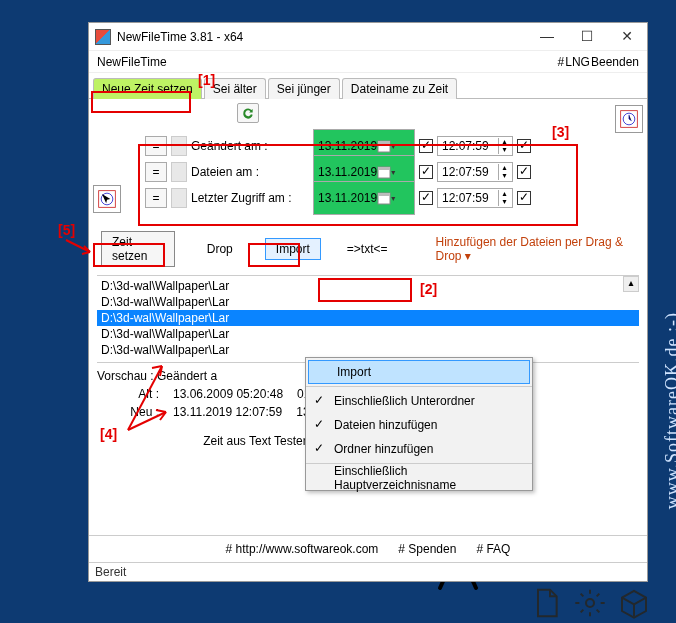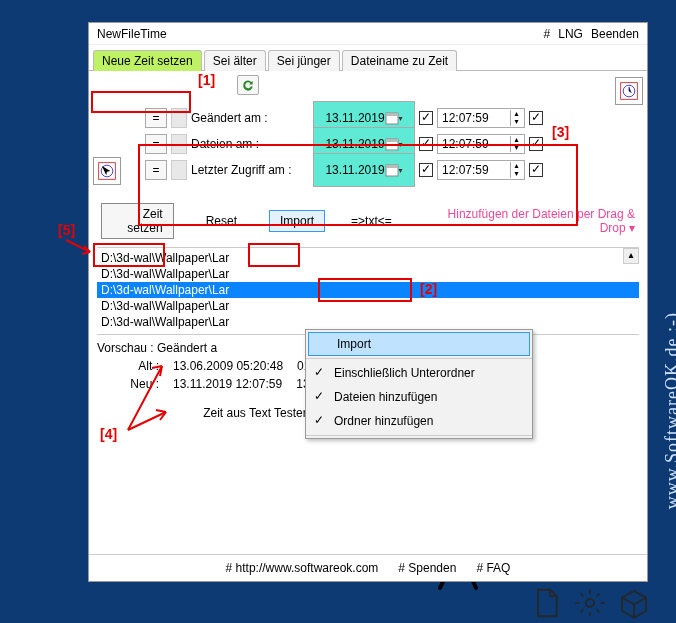--- a/index.html
+++ b/index.html
@@ -39,21 +39,21 @@
   .titlebar .app-icon {
     width: 16px; height: 16px;
     background: linear-gradient(135deg,#e74c3c 50%,#3498db 50%);
     border: 1px solid #555;
     margin-right: 6px;
   }
   .titlebar .title { flex: 1; font-size: 12px; color: #000; }
   .titlebar .ctl { width: 40px; height: 28px; text-align: center; line-height: 26px; font-size: 14px; color: #333; cursor: default; }
   .menubar {
     height: 22px; display: flex; align-items: center;
-    padding: 0 8px; gap: 8px; font-size: 12px;
+    padding: 0 8px; gap: 1px; font-size: 12px;
     border-bottom: 1px solid #eee;
   }
   .menubar .spacer { flex: 1; }
   .menubar span { color: #000; }
   .tabs {
     display: flex; align-items: flex-end;
     padding: 4px 4px 0 4px;
     gap: 2px;
     border-bottom: 1px solid #bbb;
     background: #fff;
@@ -89,46 +89,45 @@
   .corner-icon svg { width: 20px; height: 20px; }
   .date-grid {
     margin: 28px 0 0 48px;
   }
   .date-row { display: flex; align-items: center; height: 26px; gap: 4px; }
   .eq-btn { width: 22px; height: 20px; border: 1px solid #aaa; background: #f7f7f7; text-align: center; line-height: 18px; }
   .grey-cell { width: 16px; height: 20px; background: #e8e8e8; border: 1px solid #ccc; }
   .date-label { width: 118px; text-align: left; padding-right: 4px; font-size: 12px; }
   .date-input {
     width: 102px; height: 20px; border: 1px solid #aaa; font-size: 12px;
-    padding: 16px 4px; display: flex; align-items: center; justify-content: center;
-    background: #5eead4;
+    padding: 16px 4px; display: flex; align-items: center; justify-content: flex-start;
+    background: #22c55e;
   }
   .date-input .cal { width: 14px; height: 14px; }
   .chk { width: 14px; height: 14px; border: 1px solid #333; position: relative; background: #fff; display: inline-block; }
   .chk.checked::after { content: "✓"; position: absolute; left: 1px; top: -2px; font-size: 12px; color: #000; }
   .time-input {
-    width: 88px; height: 20px; border: 1px solid #aaa; font-size: 12px;
+    width: 76px; height: 20px; border: 1px solid #aaa; font-size: 12px;
     padding: 0 2px 0 4px; display: flex; align-items: center; justify-content: space-between;
     background: #fff;
   }
   .spinner { width: 12px; display: flex; flex-direction: column; }
   .spinner span { height: 8px; font-size: 8px; line-height: 7px; text-align: center; border-left: 1px solid #aaa; }
   .action-row {
     display: flex; align-items: center; gap: 22px;
     margin: 18px 0 0 0;
     padding: 2px 4px;
-    text-align: right;
   }
   .btn {
     border: 1px solid #888; background: #f6f6f6;
     padding: 3px 10px; font-size: 12px; color: #000;
   }
   .btn.sel { border: 1px solid #3399ff; background: #e4f1ff; }
   .action-row .spacer { flex: 1; }
-  .action-row .drag { font-size: 12px; color: #ec4899; }
+  .action-row .drag { font-size: 12px; color: #c2410c; }
   .file-list {
     margin-top: 6px;
     height: 88px;
     border-top: 1px solid #ccc;
     border-bottom: 1px solid #ccc;
     position: relative;
     overflow: hidden;
     padding-top: 2px;
   }
   .file-list .fitem { height: 16px; line-height: 16px; font-size: 12px; padding: 0 4px; white-space: nowrap; overflow: hidden; }
@@ -211,20 +210,27 @@
     <path d="M48 60 L70 42"></path>
     <path d="M48 100 L30 140"></path>
     <path d="M48 100 L66 140"></path>
   </g>
   <text x="20" y="16" font-size="22" font-weight="bold">?</text>
   <text x="58" y="10" font-size="18" font-weight="bold">?</text>
   <text x="86" y="26" font-size="24" font-weight="bold">?</text>
 </svg>
 
 <div class="window">
+  <div class="titlebar">
+    <div class="app-icon"></div>
+    <div class="title">NewFileTime 3.81 - x64</div>
+    <div class="ctl">—</div>
+    <div class="ctl">☐</div>
+    <div class="ctl">✕</div>
+  </div>
 
   <div class="menubar">
     <span>NewFileTime</span>
     <span class="spacer"></span>
     <span>#</span>
     <span>LNG</span>
     <span>Beenden</span>
   </div>
 
   <div class="tabs">
@@ -319,21 +325,21 @@
               <span>▴</span>
               <span>▾</span>
             </div>
         </div>
         <span class="chk checked"></span>
       </div>
     </div>
 
     <div class="action-row">
       <div class="btn">Zeit setzen</div>
-      <div class="btn" style="border:none;background:none">Reset</div>
+      <div class="btn" style="border:none;background:none">Drop</div>
       <div class="btn sel">Import</div>
       <div style="padding:0 4px">=&gt;txt&lt;=</div>
       <div class="spacer"></div>
       <div class="drag">Hinzufügen der Dateien per Drag &amp; Drop  ▾</div>
     </div>
 
     <div class="file-list">
       <div class="scroll-up">▴</div>
       <div class="fitem">D:\3d-wal\Wallpaper\Lar</div>
       <div class="fitem">D:\3d-wal\Wallpaper\Lar</div>
@@ -372,28 +378,32 @@
         </div>
       <div class="ditem">
           <span class="chk-mark">✓</span>
           <span>Dateien hinzufügen</span>
         </div>
       <div class="ditem">
           <span class="chk-mark">✓</span>
           <span>Ordner hinzufügen</span>
         </div>
       <div class="sep"></div>
+      <div class="ditem">
+          <span>Einschließlich Hauptverzeichnisname</span>
+        </div>
     </div>
   </div>
 
   <div class="footer">
     <span># http://www.softwareok.com</span>
     <span># Spenden</span>
     <span># FAQ</span>
   </div>
+  <div class="status">Bereit</div>
 </div>
 
 <div class="overlay-anno">
 
   <div class="box1" style="left:91px; top:91px; width:100px; height:22px;"></div>
   <span class="tag" style="left:198px; top:72px">[1]</span>
 
   <div class="box1" style="left:138px; top:144px; width:440px; height:82px;"></div>
   <span class="tag" style="left:552px; top:124px">[3]</span>
 

